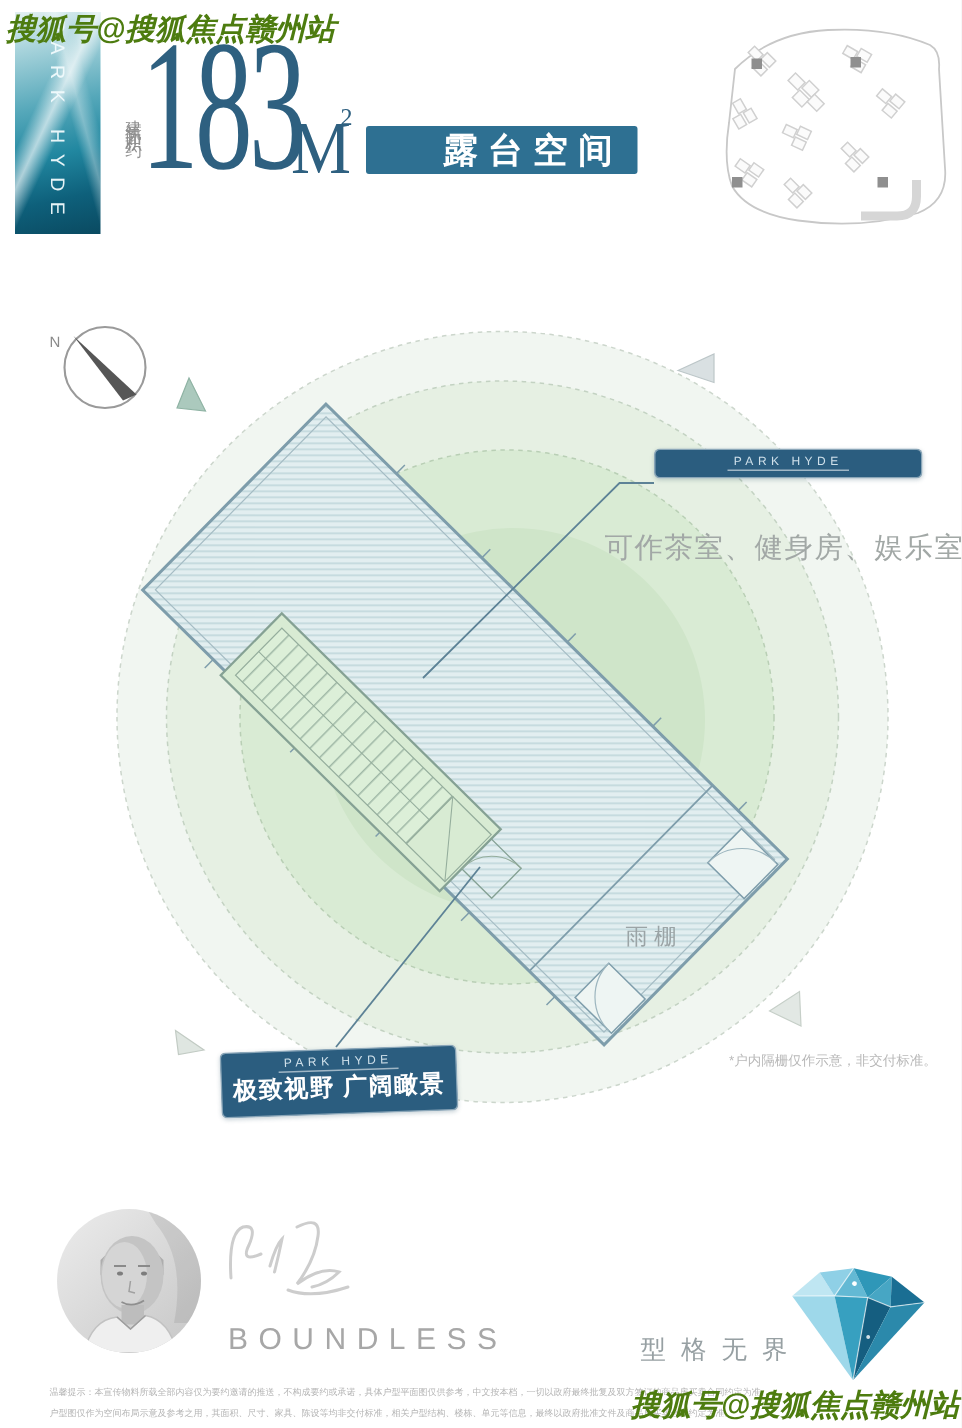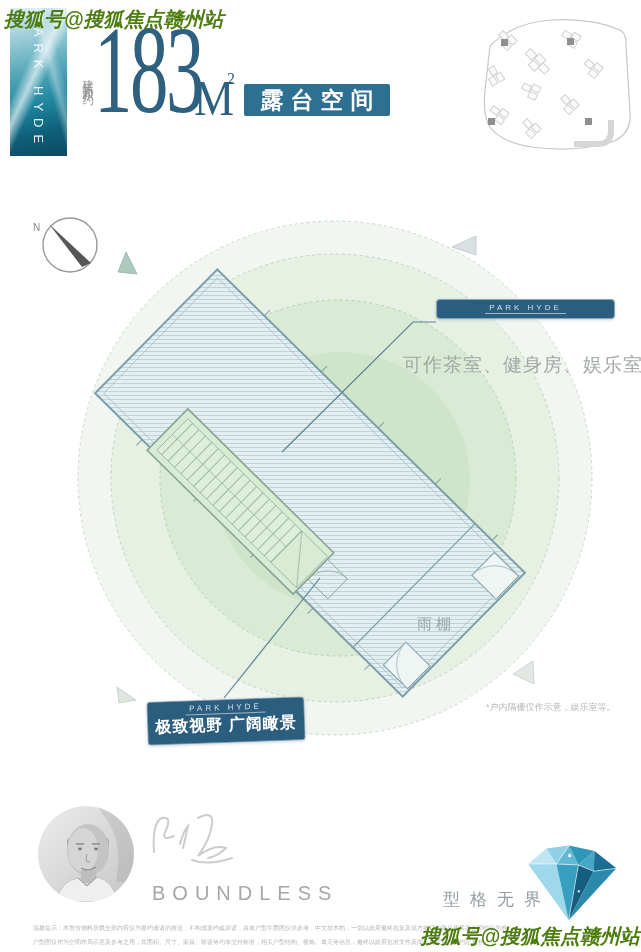--- a/index.html
+++ b/index.html
@@ -21,21 +21,21 @@
                      linear-gradient(75deg,transparent 60%,rgba(255,255,255,.35) 68%,transparent 78%);}
   .banner-text{position:relative;writing-mode:vertical-rl;color:#f2fbfd;font-size:13px;letter-spacing:7px;opacity:.95;}
   .area-label{left:80px;top:70px;writing-mode:vertical-rl;font-size:11px;color:#8f8f8f;letter-spacing:4px;}
   .big-number{left:94px;top:9px;font-family:"Liberation Serif",serif;font-size:124px;line-height:1;
               color:#2e6080;letter-spacing:-4px;transform:scaleX(.62);transform-origin:left top;}
   .big-unit{left:194px;top:73px;font-family:"Liberation Serif",serif;font-size:50px;line-height:1;color:#2e6080;
             transform:scaleX(.9);transform-origin:left top;}
   .big-unit-sup{left:227px;top:70px;font-family:"Liberation Serif",serif;font-size:16px;color:#2e6080;}
   .headline{left:244px;top:46px;font-size:30px;font-weight:700;color:#2d5f80;letter-spacing:5px;white-space:nowrap;}
   .sub-box{left:244px;top:84px;width:146px;height:32px;background:#2e7092;border-radius:2px;
-           display:flex;align-items:center;justify-content:center;}
+           display:flex;align-items:center;justify-content:center;padding-left:35px;}
   .sub-box span{color:#fff;font-size:23px;font-weight:700;letter-spacing:7px;margin-right:-7px;}
   .type-line{left:96px;top:134px;font-size:21px;color:#a6a6a6;letter-spacing:3px;white-space:nowrap;}
   .siteplan{left:474px;top:12px;z-index:4;}
 
   
   .plan-svg{left:0;top:192px;z-index:1;}
   .canopy-label{left:417px;top:615px;font-size:15px;color:#9ba4a6;letter-spacing:4px;z-index:6;}
   .note{left:486px;top:701px;font-size:9px;color:#b8b8b8;z-index:6;white-space:nowrap;}
 
   .callout{background:#2b5d7f;border:1px solid rgba(255,255,255,.45);border-radius:4px;color:#fff;
@@ -46,21 +46,21 @@
   .callout-top{left:436px;top:299px;width:167px;}
   .callout-top .callout-title{font-size:19px;}
   .callout-bottom{left:147px;top:699px;width:146px;transform:rotate(-2deg);}
   .callout-bottom .callout-title{font-size:16px;}
   .callout-desc{left:403px;top:352px;font-size:19px;color:#a2a8a6;letter-spacing:1px;white-space:nowrap;z-index:9;}
 
   
   .portrait{left:38px;top:806px;z-index:3;}
   .signature{left:148px;top:808px;z-index:3;}
   .boundless{left:152px;top:866px;font-size:20px;color:#a7a7a7;letter-spacing:7px;margin-top:16px;}
-  .slogan{left:427px;top:888px;font-size:17px;color:#97a0a3;letter-spacing:10px;white-space:nowrap;margin-left:16px;}
+  .slogan{left:427px;top:888px;font-size:17px;color:#97a0a3;letter-spacing:10px;white-space:nowrap;}
   .diamond{left:518px;top:840px;z-index:3;}
   .disclaimer{left:33px;font-size:6px;color:#b5b5b5;white-space:nowrap;z-index:2;}
   .d1{top:924px;}
   .d2{top:938px;}
 </style>
 </head>
 <body>
 
 <div class="page">
 
@@ -205,21 +205,21 @@
       </g>
     </g>
 
     <g>
       <polyline points="282,452 413,322 436,322" fill="none" stroke="#5d8296" stroke-width="1.2"></polyline>
       <line x1="320" y1="578" x2="224" y2="698" stroke="#5d8296" stroke-width="1.2"></line>
     </g>
   </svg>
 
   <div class="abs canopy-label">雨棚</div>
-  <div class="abs note">*户内隔栅仅作示意，娱乐室等。</div>
+  <div class="abs note">*户内隔栅仅作示意，非交付标准。</div>
 
   <div class="abs callout callout-top">
     <div class="callout-brand"><span>PARK HYDE</span></div>
   </div>
   <div class="abs callout-desc">可作茶室、健身房、娱乐室等</div>
 
   <div class="abs callout callout-bottom">
     <div class="callout-brand"><span>PARK HYDE</span></div>
     <div class="callout-title">极致视野 广阔瞰景</div>
   </div>

